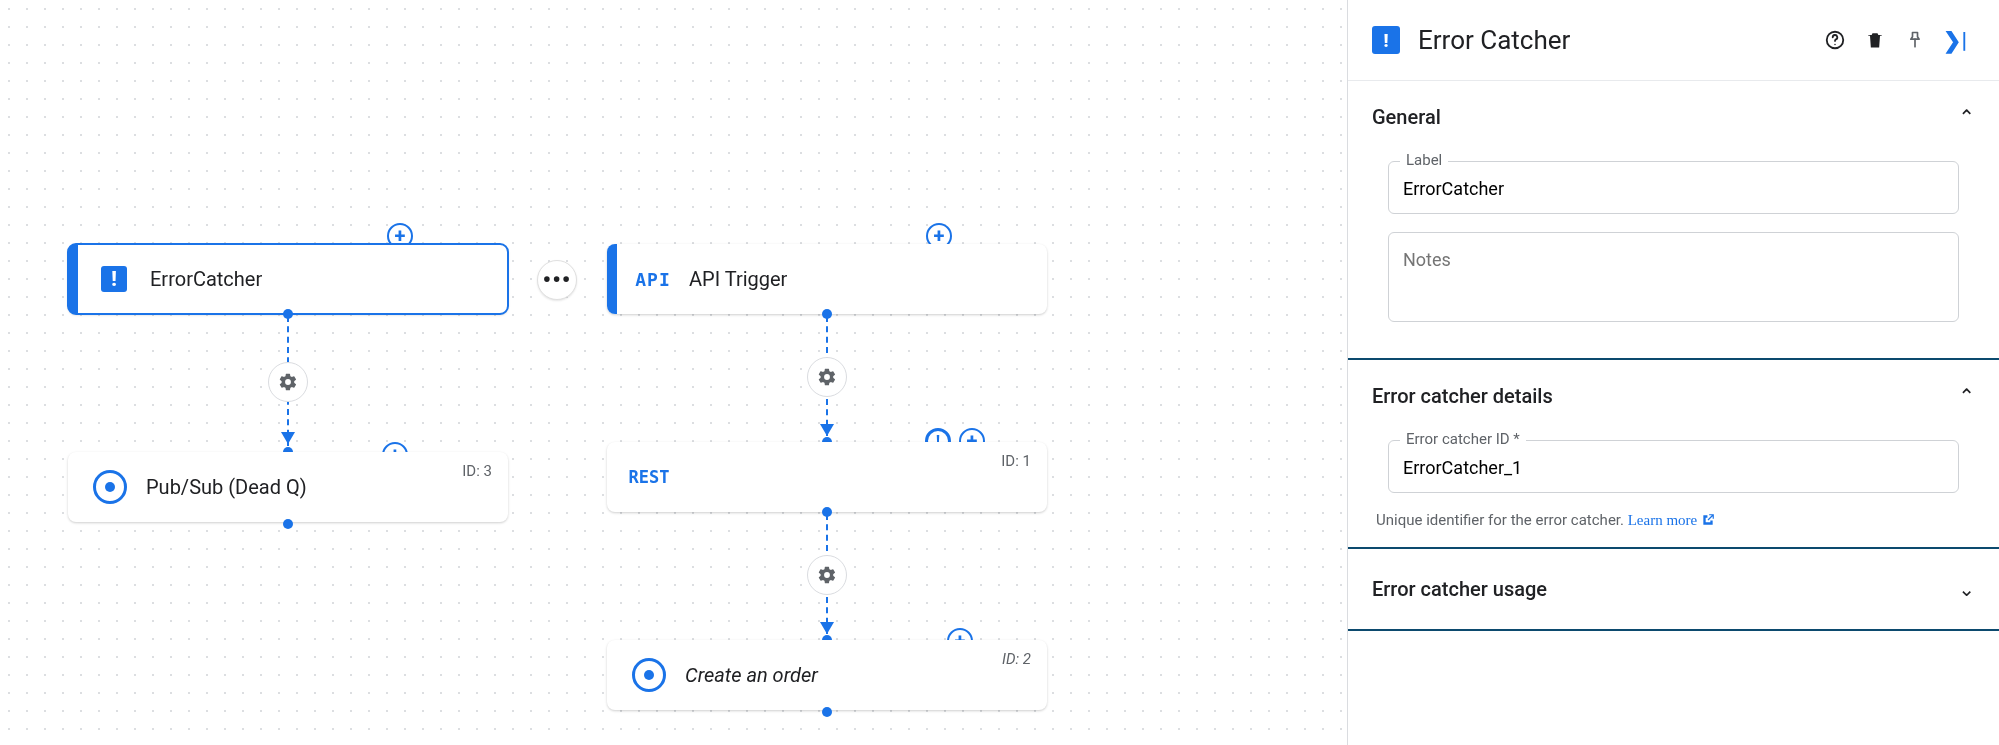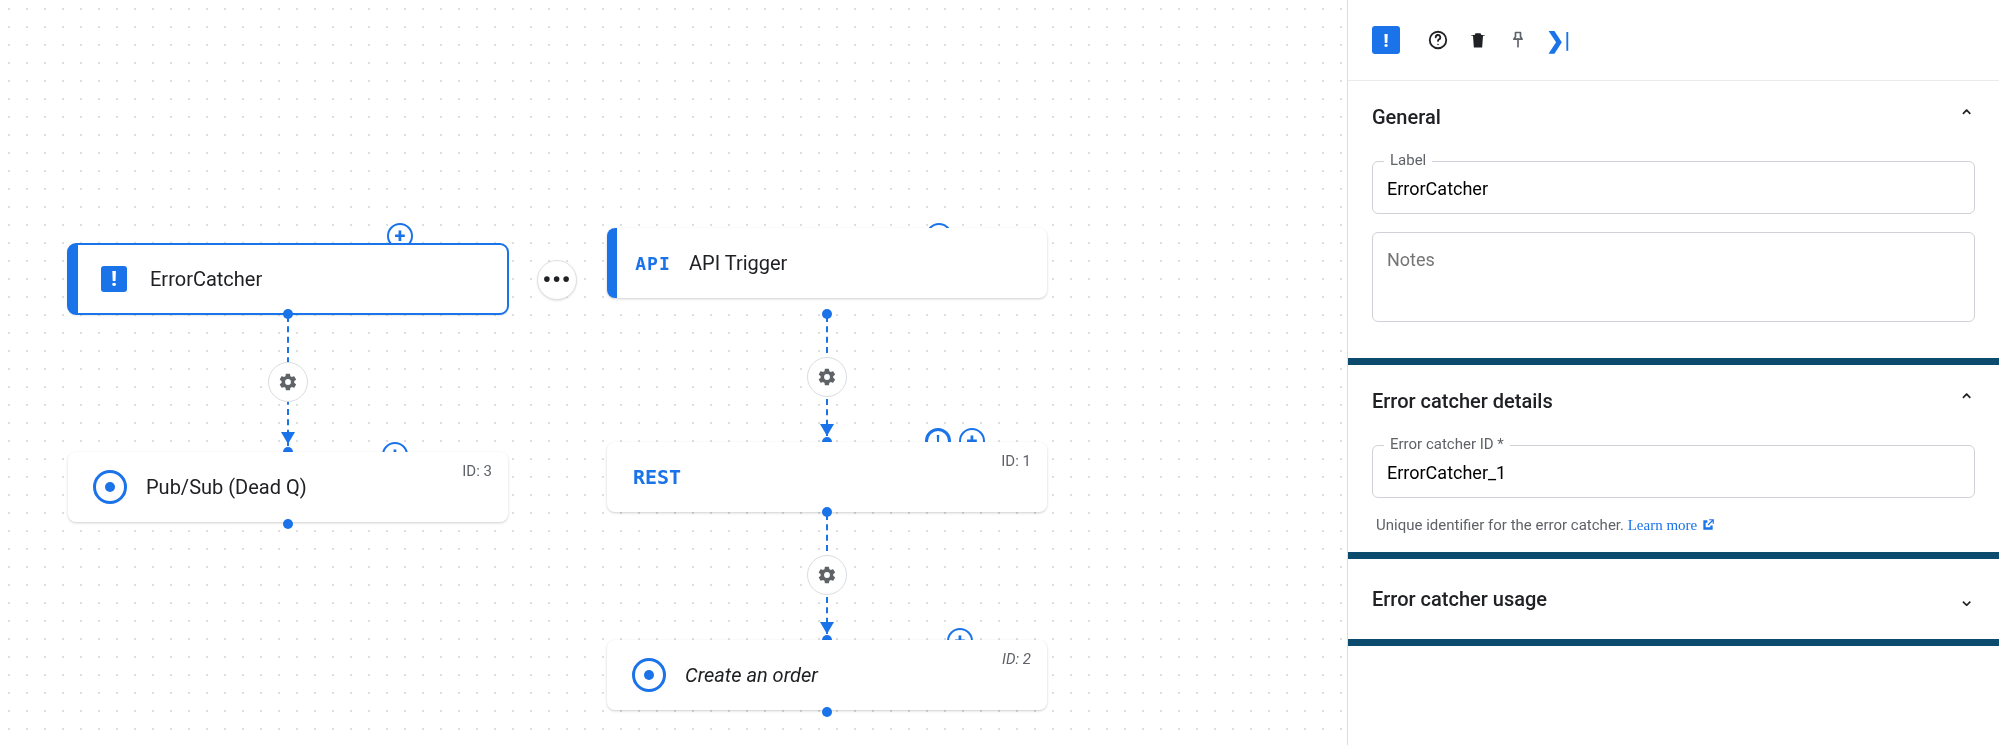--- a/index.html
+++ b/index.html
@@ -204,37 +204,37 @@
       height: 40px;
       display:flex;
       align-items:center;
       justify-content:center;
       color: #5f6368;
       cursor: pointer;
     }
     .panel-hdr-btn.blue { color: #1a73e8; font-weight: 700; font-size: 22px;}
     .section {
       padding: 18px 24px;
-      border-bottom: 7px solid #0c4a6e;
+      border-bottom: 2px solid #0c4a6e;
     }
     .section-hdr {
       display:flex;
       align-items:center;
       justify-content:space-between;
       cursor:pointer;
       padding: 6px 0 14px 0;
     }
     .section-hdr.collapsed { padding: 10px 0; }
     .section-title {
       font-size: 20px;
       font-weight: 500;
     }
     .field {
       position: relative;
-      margin: 18px 0;
+      margin: 18px 16px;
     }
     .field-outline {
       border: 1px solid #cfd2d6;
       border-radius: 6px;
       padding: 16px 14px 14px 14px;
       font-size: 18px;
     }
     .field-label {
       position: absolute;
       top: -10px;
@@ -293,40 +293,40 @@
       <div class="ring-icon">
           <span class="inner-dot"></span>
         </div>
     </div>
     <div class="node-label">Pub/Sub (Dead Q)</div>
     <div class="node-id">ID: 3</div>
   </div>
   <div class="conn-dot" style="left:288px; top:524px;"></div>
 
   <div class="plus-btn" style="left:939px; top:236px;">+</div>
-  <div class="node" style="left:607px; top:228px;">
+  <div class="node" style="left:607px; top:244px;">
     <div class="node-accent"></div>
     <div class="node-icon" style="font-family: monospace; font-size:18px; letter-spacing:1px;">API</div>
     <div class="node-label">API Trigger</div>
   </div>
 
   <div class="conn-dot" style="left:827px; top:314px;"></div>
   <div class="conn-line" style="left:826px; top:316px; height:120px;"></div>
   <div class="arrow-head" style="left:827px; top:424px;"></div>
   <div class="gear-btn" style="left:827px; top:377px;">
     <svg width="20" height="20" viewBox="0 0 24 24" fill="#5f6368">
         <path d="M19.4 13a7.5 7.5 0 0 0 .1-1 7.5 7.5 0 0 0-.1-1l2.1-1.6a.5.5 0 0 0 .1-.6l-2-3.5a.5.5 0 0 0-.6-.2l-2.5 1a7.3 7.3 0 0 0-1.7-1l-.4-2.6A.5.5 0 0 0 13.9 2h-4a.5.5 0 0 0-.5.4L9 5a7.3 7.3 0 0 0-1.7 1l-2.5-1a.5.5 0 0 0-.6.2l-2 3.5a.5.5 0 0 0 .1.6L4.4 11a7.5 7.5 0 0 0-.1 1 7.5 7.5 0 0 0 .1 1l-2.1 1.6a.5.5 0 0 0-.1.6l2 3.5a.5.5 0 0 0 .6.2l2.5-1a7.3 7.3 0 0 0 1.7 1l.4 2.6a.5.5 0 0 0 .5.4h4a.5.5 0 0 0 .5-.4l.4-2.6a7.3 7.3 0 0 0 1.7-1l2.5 1a.5.5 0 0 0 .6-.2l2-3.5a.5.5 0 0 0-.1-.6Zm-7.4 2.5A3.5 3.5 0 1 1 15.5 12 3.5 3.5 0 0 1 12 15.5Z"></path>
       </svg>
   </div>
   <div class="conn-dot" style="left:827px; top:442px;"></div>
 
   <div class="alert-badge" style="left:938px; top:441px;">!</div>
   <div class="plus-btn" style="left:972px; top:441px;">+</div>
   <div class="node" style="left:607px; top:442px;">
-    <div class="node-icon" style="margin-left:28px; font-family: monospace; font-size:20px;">REST</div>
+    <div class="node-icon" style="margin-left:20px; font-family: monospace; font-size:17px;">REST</div>
     <div class="node-id">ID: 1</div>
   </div>
 
   <div class="conn-dot" style="left:827px; top:512px;"></div>
   <div class="conn-line" style="left:826px; top:514px; height:120px;"></div>
   <div class="arrow-head" style="left:827px; top:622px;"></div>
   <div class="gear-btn" style="left:827px; top:575px;">
     <svg width="20" height="20" viewBox="0 0 24 24" fill="#5f6368">
         <path d="M19.4 13a7.5 7.5 0 0 0 .1-1 7.5 7.5 0 0 0-.1-1l2.1-1.6a.5.5 0 0 0 .1-.6l-2-3.5a.5.5 0 0 0-.6-.2l-2.5 1a7.3 7.3 0 0 0-1.7-1l-.4-2.6A.5.5 0 0 0 13.9 2h-4a.5.5 0 0 0-.5.4L9 5a7.3 7.3 0 0 0-1.7 1l-2.5-1a.5.5 0 0 0-.6.2l-2 3.5a.5.5 0 0 0 .1.6L4.4 11a7.5 7.5 0 0 0-.1 1 7.5 7.5 0 0 0 .1 1l-2.1 1.6a.5.5 0 0 0-.1.6l2 3.5a.5.5 0 0 0 .6.2l2.5-1a7.3 7.3 0 0 0 1.7 1l.4 2.6a.5.5 0 0 0 .5.4h4a.5.5 0 0 0 .5-.4l.4-2.6a7.3 7.3 0 0 0 1.7-1l2.5 1a.5.5 0 0 0 .6-.2l2-3.5a.5.5 0 0 0-.1-.6Zm-7.4 2.5A3.5 3.5 0 1 1 15.5 12 3.5 3.5 0 0 1 12 15.5Z"></path>
       </svg>
@@ -343,20 +343,21 @@
     <div class="node-label">Create an order</div>
     <div class="node-id">ID: 2</div>
   </div>
   <div class="conn-dot" style="left:827px; top:712px;"></div>
 
 </div>
 
 <div class="panel">
   <div class="panel-header">
     <div class="panel-header-icon">!</div>
+    <div class="panel-title">Error Catcher</div>
     <div class="panel-hdr-btn">
       <svg width="22" height="22" viewBox="0 0 24 24" fill="none" stroke="#202124" stroke-width="2">
           <circle cx="12" cy="12" r="9"></circle>
           <path d="M9.5 9a2.5 2.5 0 1 1 3.5 2.3c-.9.4-1 .9-1 1.7" stroke-linecap="round"></path>
           <circle cx="12" cy="17" r="0.8" fill="#202124" stroke="none"></circle>
         </svg>
     </div>
     <div class="panel-hdr-btn">
       <svg width="20" height="20" viewBox="0 0 24 24" fill="#202124">
           <path d="M6 7h12l-1 14H7L6 7zm3-3h6l1 2H8l1-2zM4 6h16v1H4z"></path>

